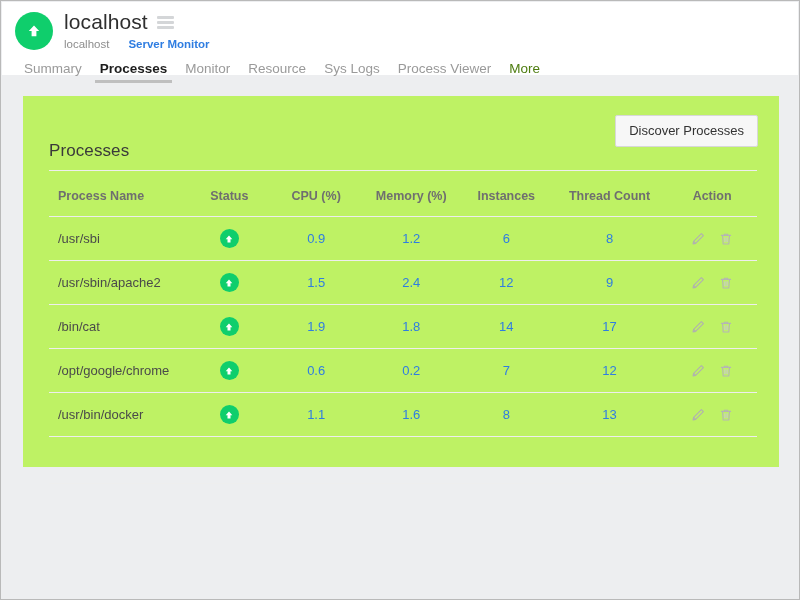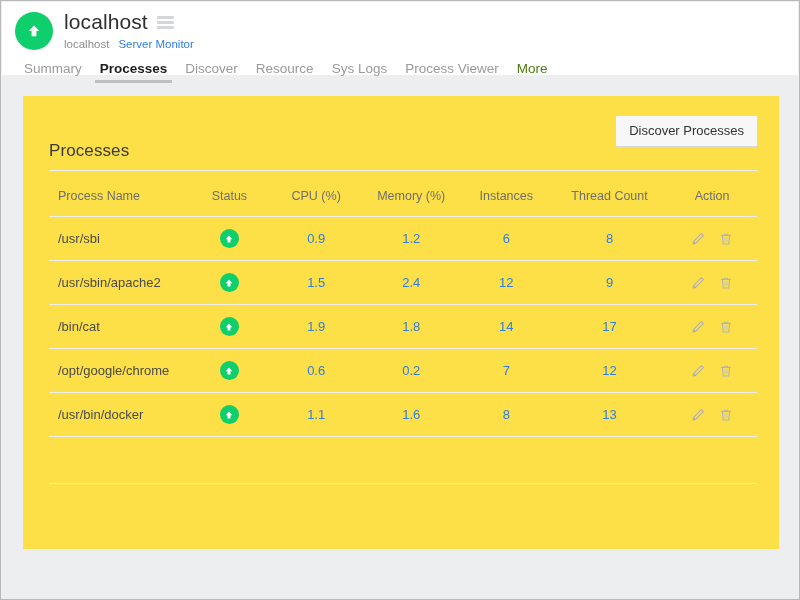--- a/index.html
+++ b/index.html
@@ -95,22 +95,23 @@
   .crumb-line {
     margin-top: 3px;
     font-size: 11.5px;
     line-height: 14px;
   }
   .crumb-host {
     color: #8d8d8d;
   }
   .crumb-app {
     color: #2f7de1;
-    margin-left: 9px;
+    margin-left: 19px;
     cursor: pointer;
+    font-weight: bold;
   }
 
   
   .tabs {
     position: absolute;
     left: 13px;
     top: 55px;
     display: flex;
     align-items: flex-end;
     height: 26px;
@@ -139,22 +140,22 @@
   .tab.more {
     color: #4d7c0f;
   }
 
   
   .card {
     position: absolute;
     left: 22px;
     top: 95px;
     width: 756px;
-    height: 453px;
-    background: #fde047;
+    height: 371px;
+    background: #bef264;
     box-sizing: border-box;
   }
 
   .toolbar {
     position: absolute;
     right: 21px;
     top: 19px;
   }
   .discover-btn {
     font-family: "Liberation Sans", sans-serif;
@@ -186,21 +187,21 @@
 
   
   table.proc {
     width: 100%;
     border-collapse: collapse;
     table-layout: fixed;
     margin-top: 0px;
   }
   table.proc th {
     font-size: 12.5px;
-    font-weight: 400;
+    font-weight: 700;
     color: #6f6f6f;
     text-align: center;
     padding: 18px 4px 13px 4px;
     border-bottom: 1px solid #ededed;
   }
   table.proc th.name-col,
   table.proc td.name-col {
     text-align: left;
     padding-left: 9px;
   }
@@ -284,21 +285,21 @@
         <div class="crumb-line">
           <span class="crumb-host">localhost</span><span class="crumb-app">Server Monitor</span>
         </div>
       </div>
 
     </div>
 
     <div class="tabs">
       <div class="tab">Summary</div>
       <div class="tab active">Processes</div>
-      <div class="tab">Discover</div>
+      <div class="tab">Monitor</div>
       <div class="tab">Resource</div>
       <div class="tab">Sys Logs</div>
       <div class="tab">Process Viewer</div>
       <div class="tab more">More</div>
     </div>
 
   </div>
 
   <div class="card">
 

